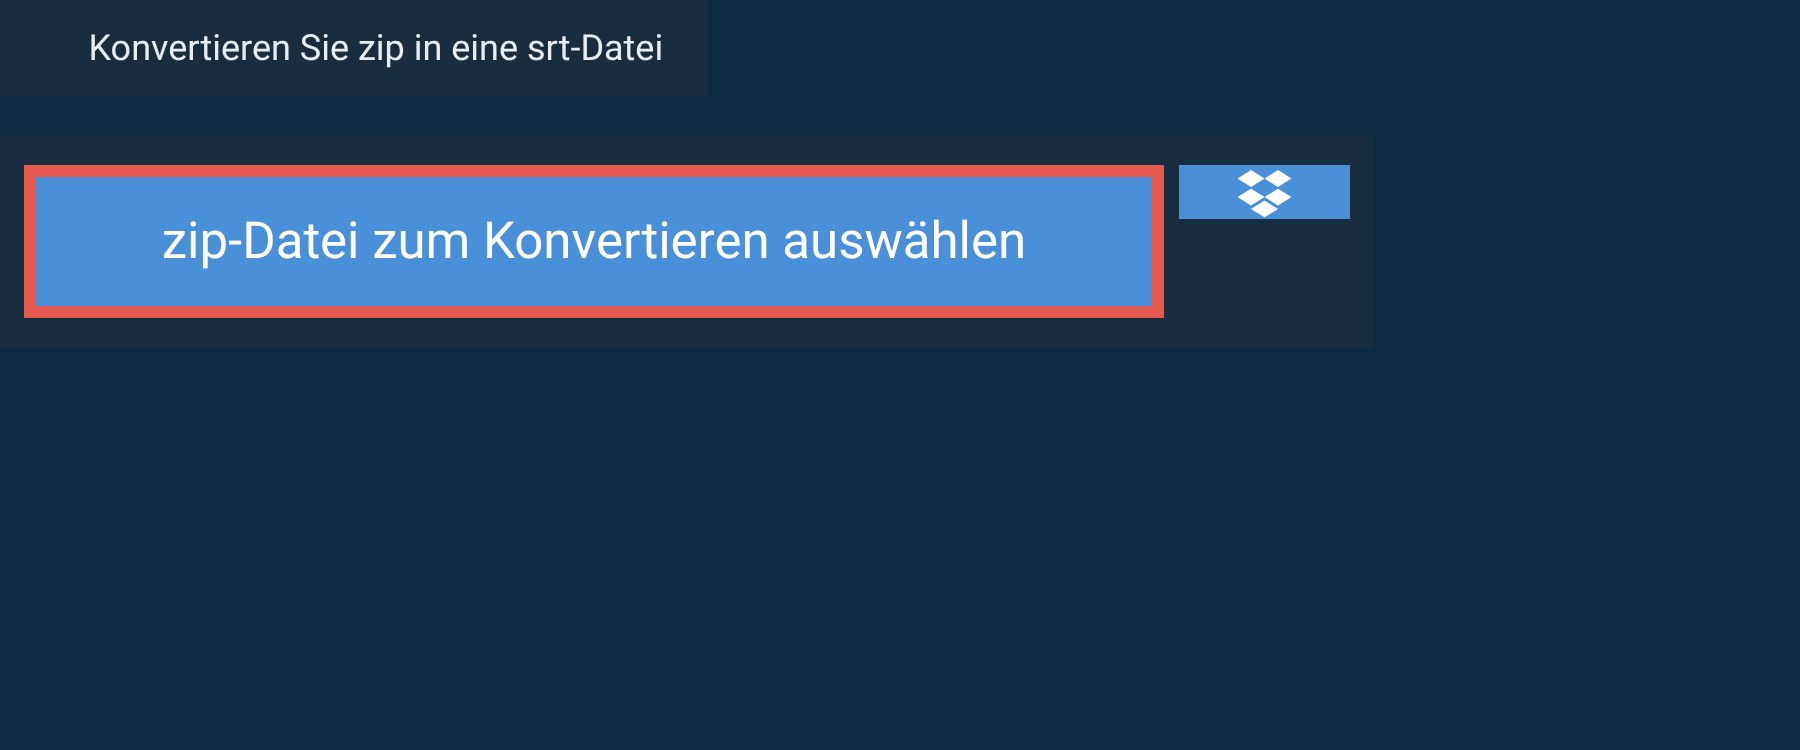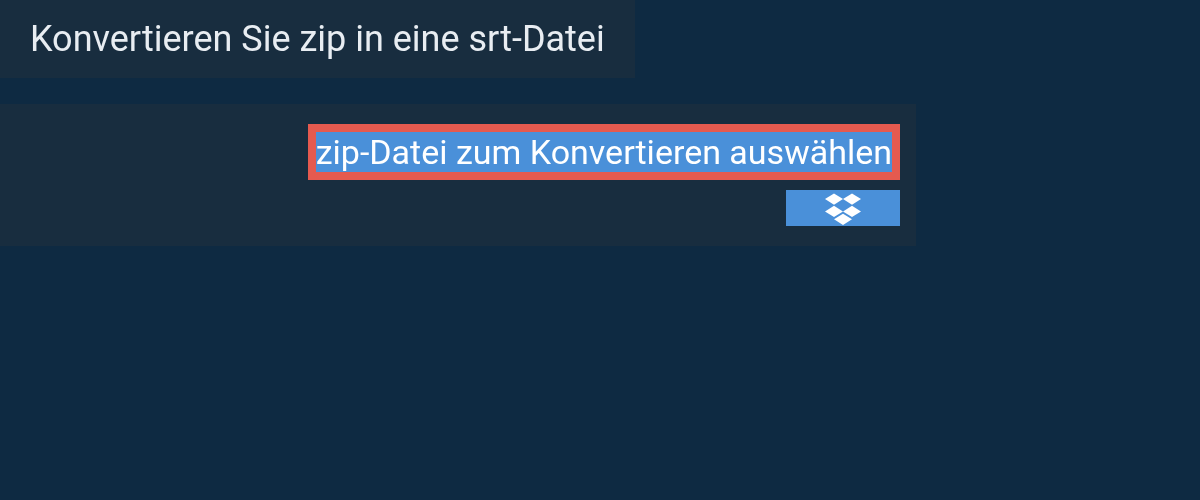--- a/index.html
+++ b/index.html
@@ -14,32 +14,32 @@
       font-family: -apple-system, BlinkMacSystemFont, "Segoe UI", Roboto, Helvetica, Arial, sans-serif;
       overflow: hidden;
     }
     .header-bar {
       background-color: #182d3f;
       display: inline-block;
       padding: 18px 30px 18px 30px;
     }
     .header-title {
       color: #e8edf2;
-      font-size: 36px;
+      font-size: 24px;
       font-weight: 400;
+      margin-left: 29px;
     }
     .content-panel {
       background-color: #182d3f;
       width: 916px;
       margin-top: 26px;
       padding: 20px 16px;
       display: flex;
-      align-items: flex-end;
+      align-items: flex-start;
       gap: 10px;
-      flex-direction: column;
     }
     .select-file-button {
       flex: 1;
       background-color: #4a90d9;
       border: 8px solid #e55a4f;
       display: flex;
       align-items: center;
       justify-content: center;
       height: 102px;
       cursor: pointer;

